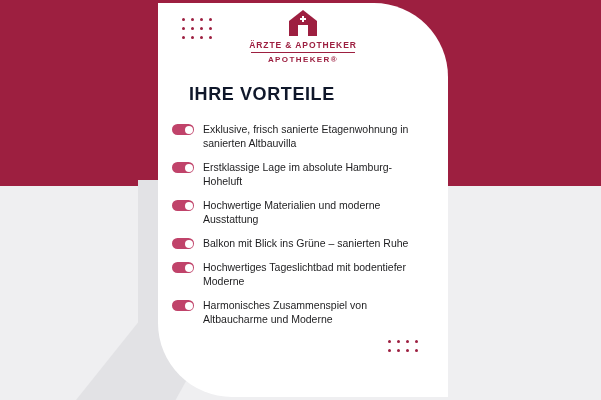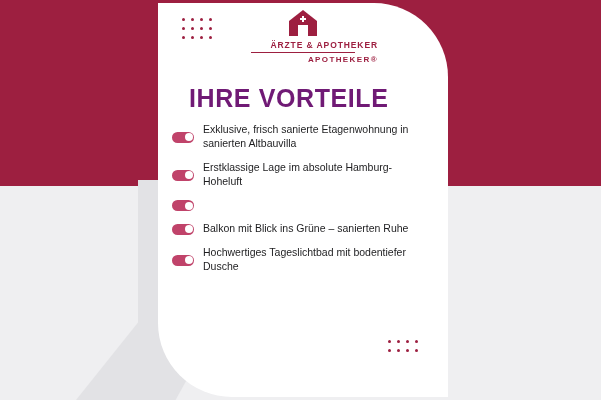--- a/index.html
+++ b/index.html
@@ -78,21 +78,21 @@
   }
   .dots-top { left: 182px; top: 18px; }
   .dots-bottom { left: 388px; top: 340px; }
 
   
   .logo {
     position: absolute;
     left: 228px;
     top: 8px;
     width: 150px;
-    text-align: right;
+    text-align: center;
   }
   .logo-mark {
     width: 34px;
     height: 30px;
     margin: 0 auto 2px auto;
     display: block;
   }
   .logo-line1 {
     font-size: 8.5px;
     letter-spacing: 0.9px;
@@ -112,36 +112,36 @@
     height: 1px;
     background: #9d1f40;
     margin: 1px auto 1px auto;
   }
 
   
   .headline {
     position: absolute;
     left: 189px;
     top: 84px;
-    font-size: 25px;
+    font-size: 18px;
     font-weight: bold;
-    color: #701a75;
+    color: #0f172a;
     letter-spacing: 0.6px;
   }
 
   
   .benefits {
     position: absolute;
     left: 172px;
     top: 122px;
     width: 262px;
   }
   .benefit {
     display: flex;
-    align-items: center;
+    align-items: flex-start;
     margin-bottom: 10px;
   }
   .toggle {
     flex: 0 0 auto;
     width: 22px;
     height: 11px;
     border-radius: 6px;
     background: #c0436a;
     position: relative;
     margin-top: 2px;
@@ -226,24 +226,29 @@
     <div class="benefit">
       <span class="toggle"></span>
       <span class="benefit-text">Exklusive, frisch sanierte Etagenwohnung in sanierten Altbauvilla</span>
     </div>
     <div class="benefit">
       <span class="toggle"></span>
       <span class="benefit-text">Erstklassige Lage im absolute Hamburg-Hoheluft</span>
     </div>
     <div class="benefit">
       <span class="toggle"></span>
+      <span class="benefit-text">Hochwertige Materialien und moderne Ausstattung</span>
     </div>
     <div class="benefit">
       <span class="toggle"></span>
       <span class="benefit-text">Balkon mit Blick ins Grüne – sanierten Ruhe</span>
     </div>
     <div class="benefit">
       <span class="toggle"></span>
-      <span class="benefit-text">Hochwertiges Tageslichtbad mit bodentiefer Dusche</span>
+      <span class="benefit-text">Hochwertiges Tageslichtbad mit bodentiefer Moderne</span>
+    </div>
+    <div class="benefit">
+      <span class="toggle"></span>
+      <span class="benefit-text">Harmonisches Zusammenspiel von Altbaucharme und Moderne</span>
     </div>
   </div>
 
 </div>
 
 </body></html>

